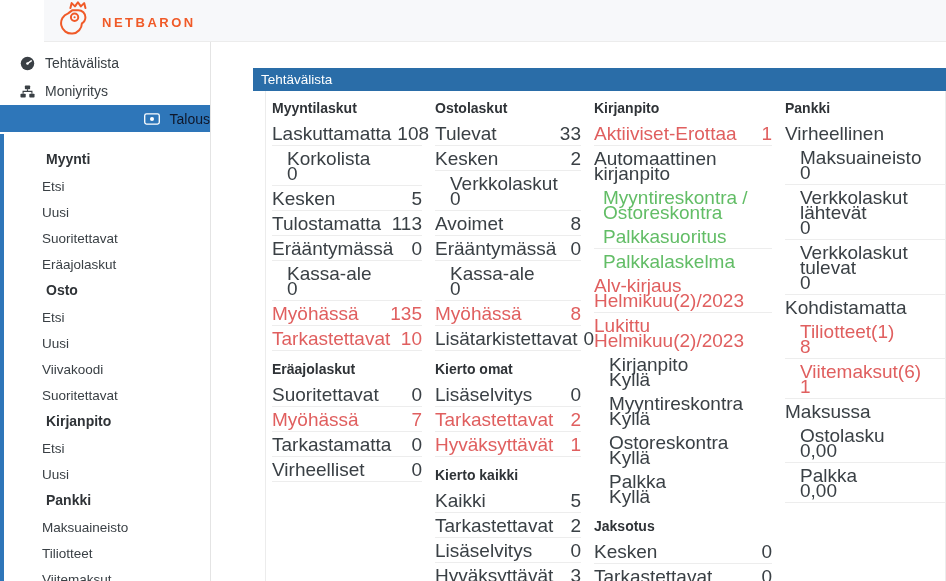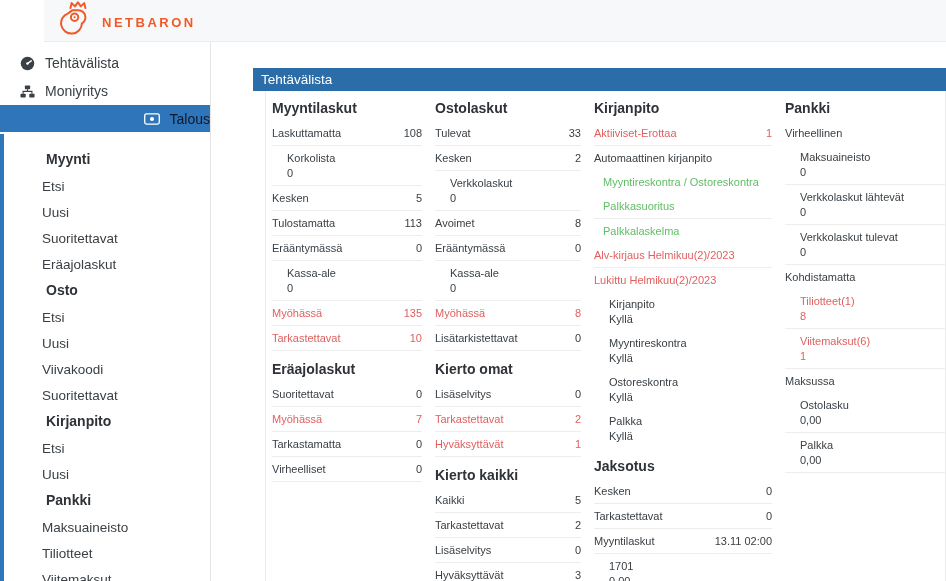--- a/index.html
+++ b/index.html
@@ -37,21 +37,21 @@
   
   .main{position:absolute;left:253px;top:68px;width:693px;}
   .titlebar{height:23px;background:var(--titlebar-blue);color:#fff;font-size:13.5px;display:flex;align-items:center;padding-left:8px;}
   .content{
     background:#fff;border:1px solid #ececec;border-top:none;
     padding:2px 6px 12px 6px;
     display:grid;grid-template-columns:150px 146px 178px 166px;column-gap:13px;align-items:start;margin-left:12px;
   }
   .sec-head{font-weight:bold;font-size:14px;color:var(--head);padding:10px 0 5px 0;}
   .col > .sec-head:first-child{padding-top:7px;}
-  .row{display:flex;justify-content:space-between;align-items:baseline;padding:5px 0 4px 0;border-bottom:1px solid var(--divider);font-size:11px;line-height:15px;cursor:pointer;}
+  .row{display:flex;justify-content:space-between;align-items:baseline;padding:5px 0 4px 0;border-bottom:1px solid var(--divider);font-size:19px;line-height:15px;cursor:pointer;}
   .row.nodiv{border-bottom:none;}
   .row.indent{padding-left:9px;flex-direction:column;}
   .row.red{color:var(--red);}
   .row.green{color:var(--green);}
   .row.subhead{cursor:default;justify-content:flex-end;}
   .row-label{flex:1 1 auto;}
   .row-value{text-align:right;white-space:nowrap;margin-left:6px;}
 </style>
 </head>
 <body>

